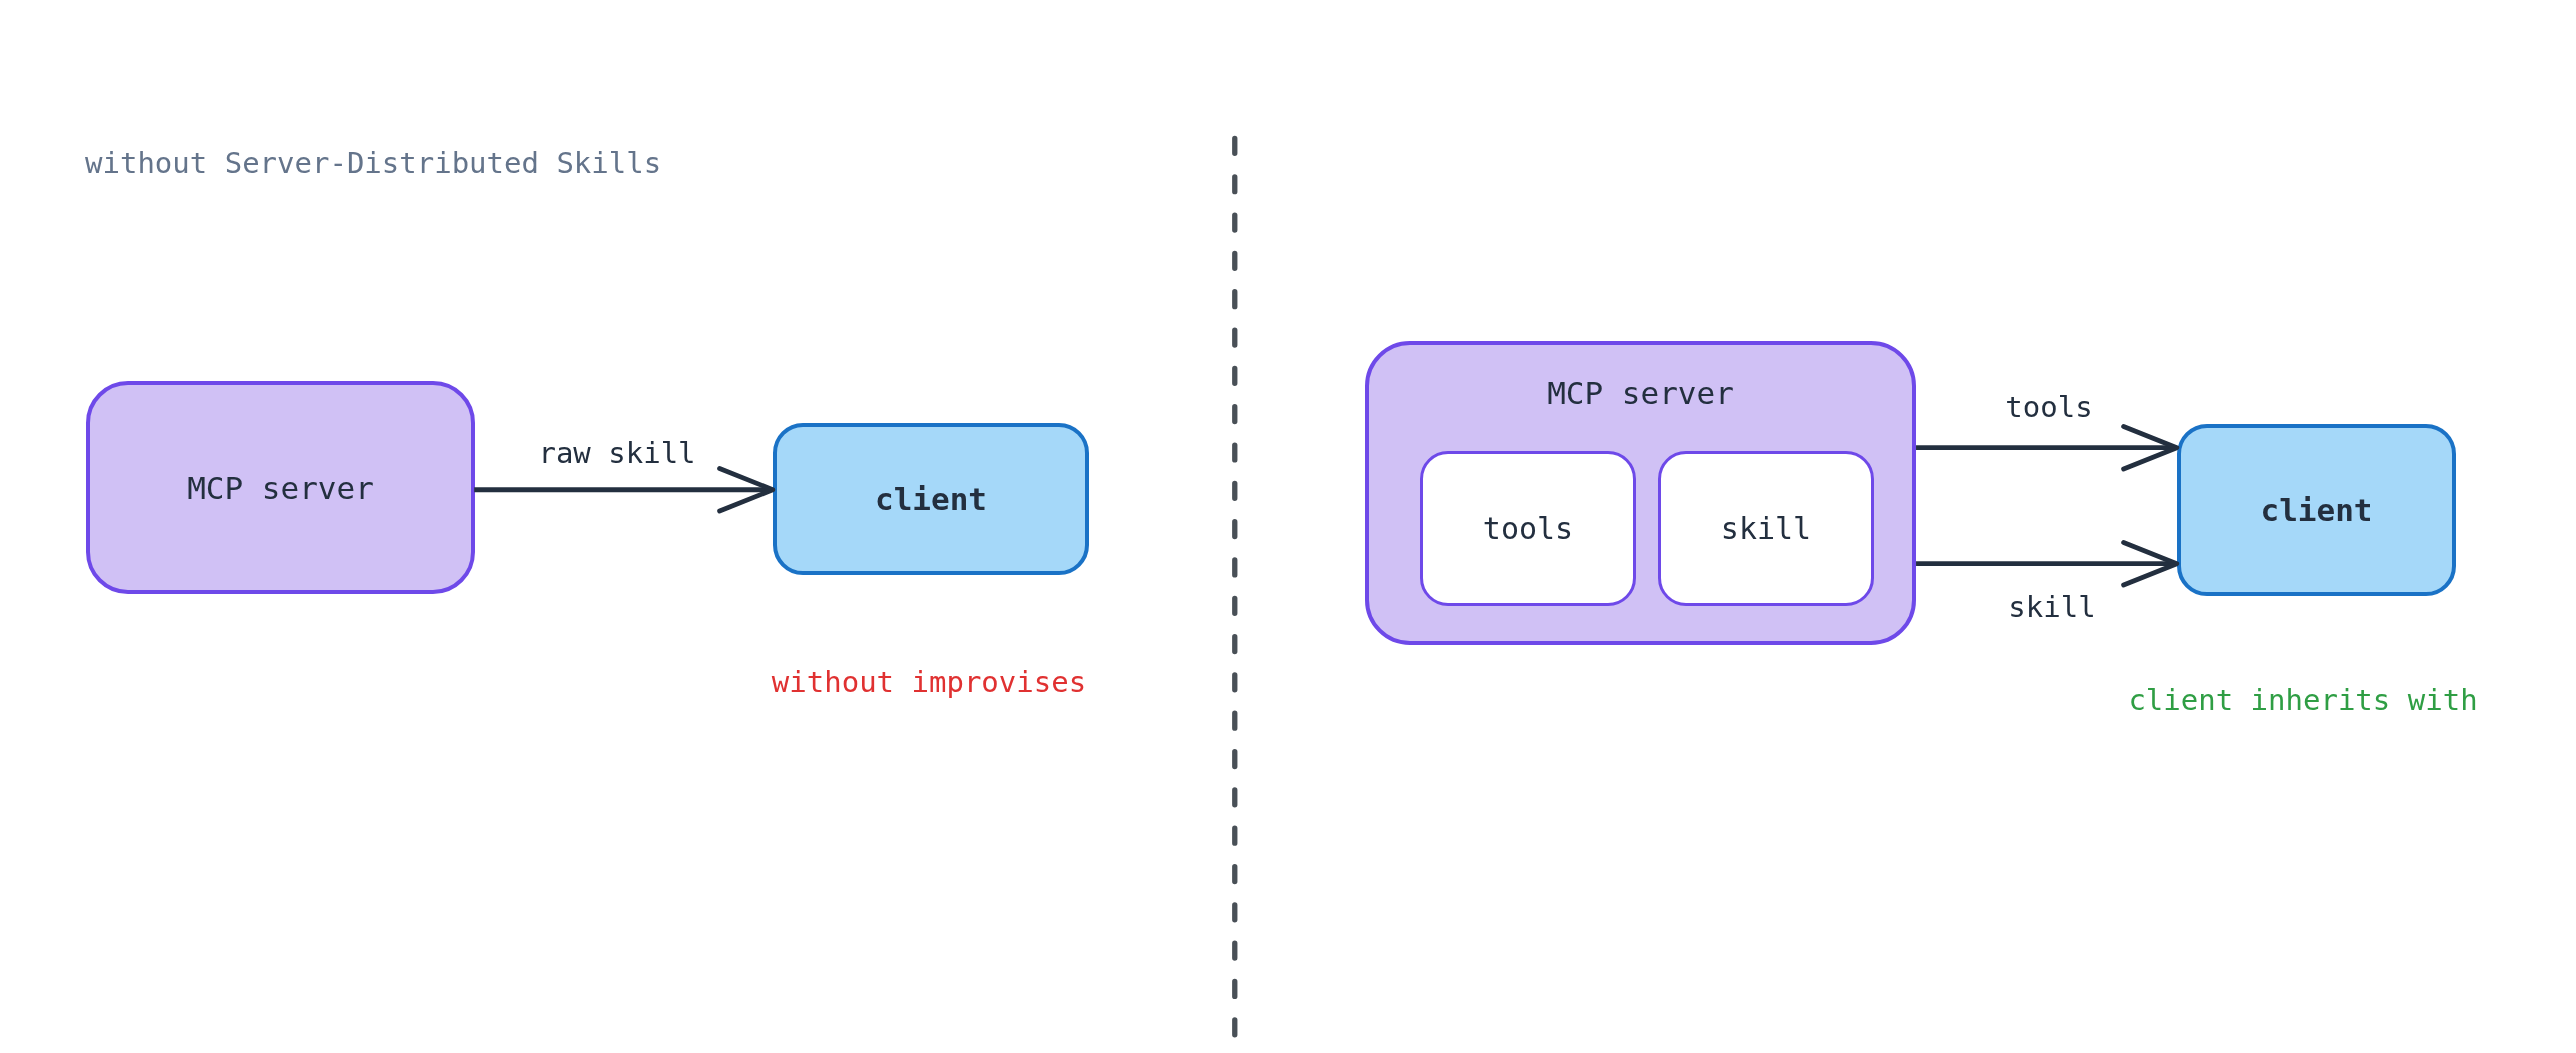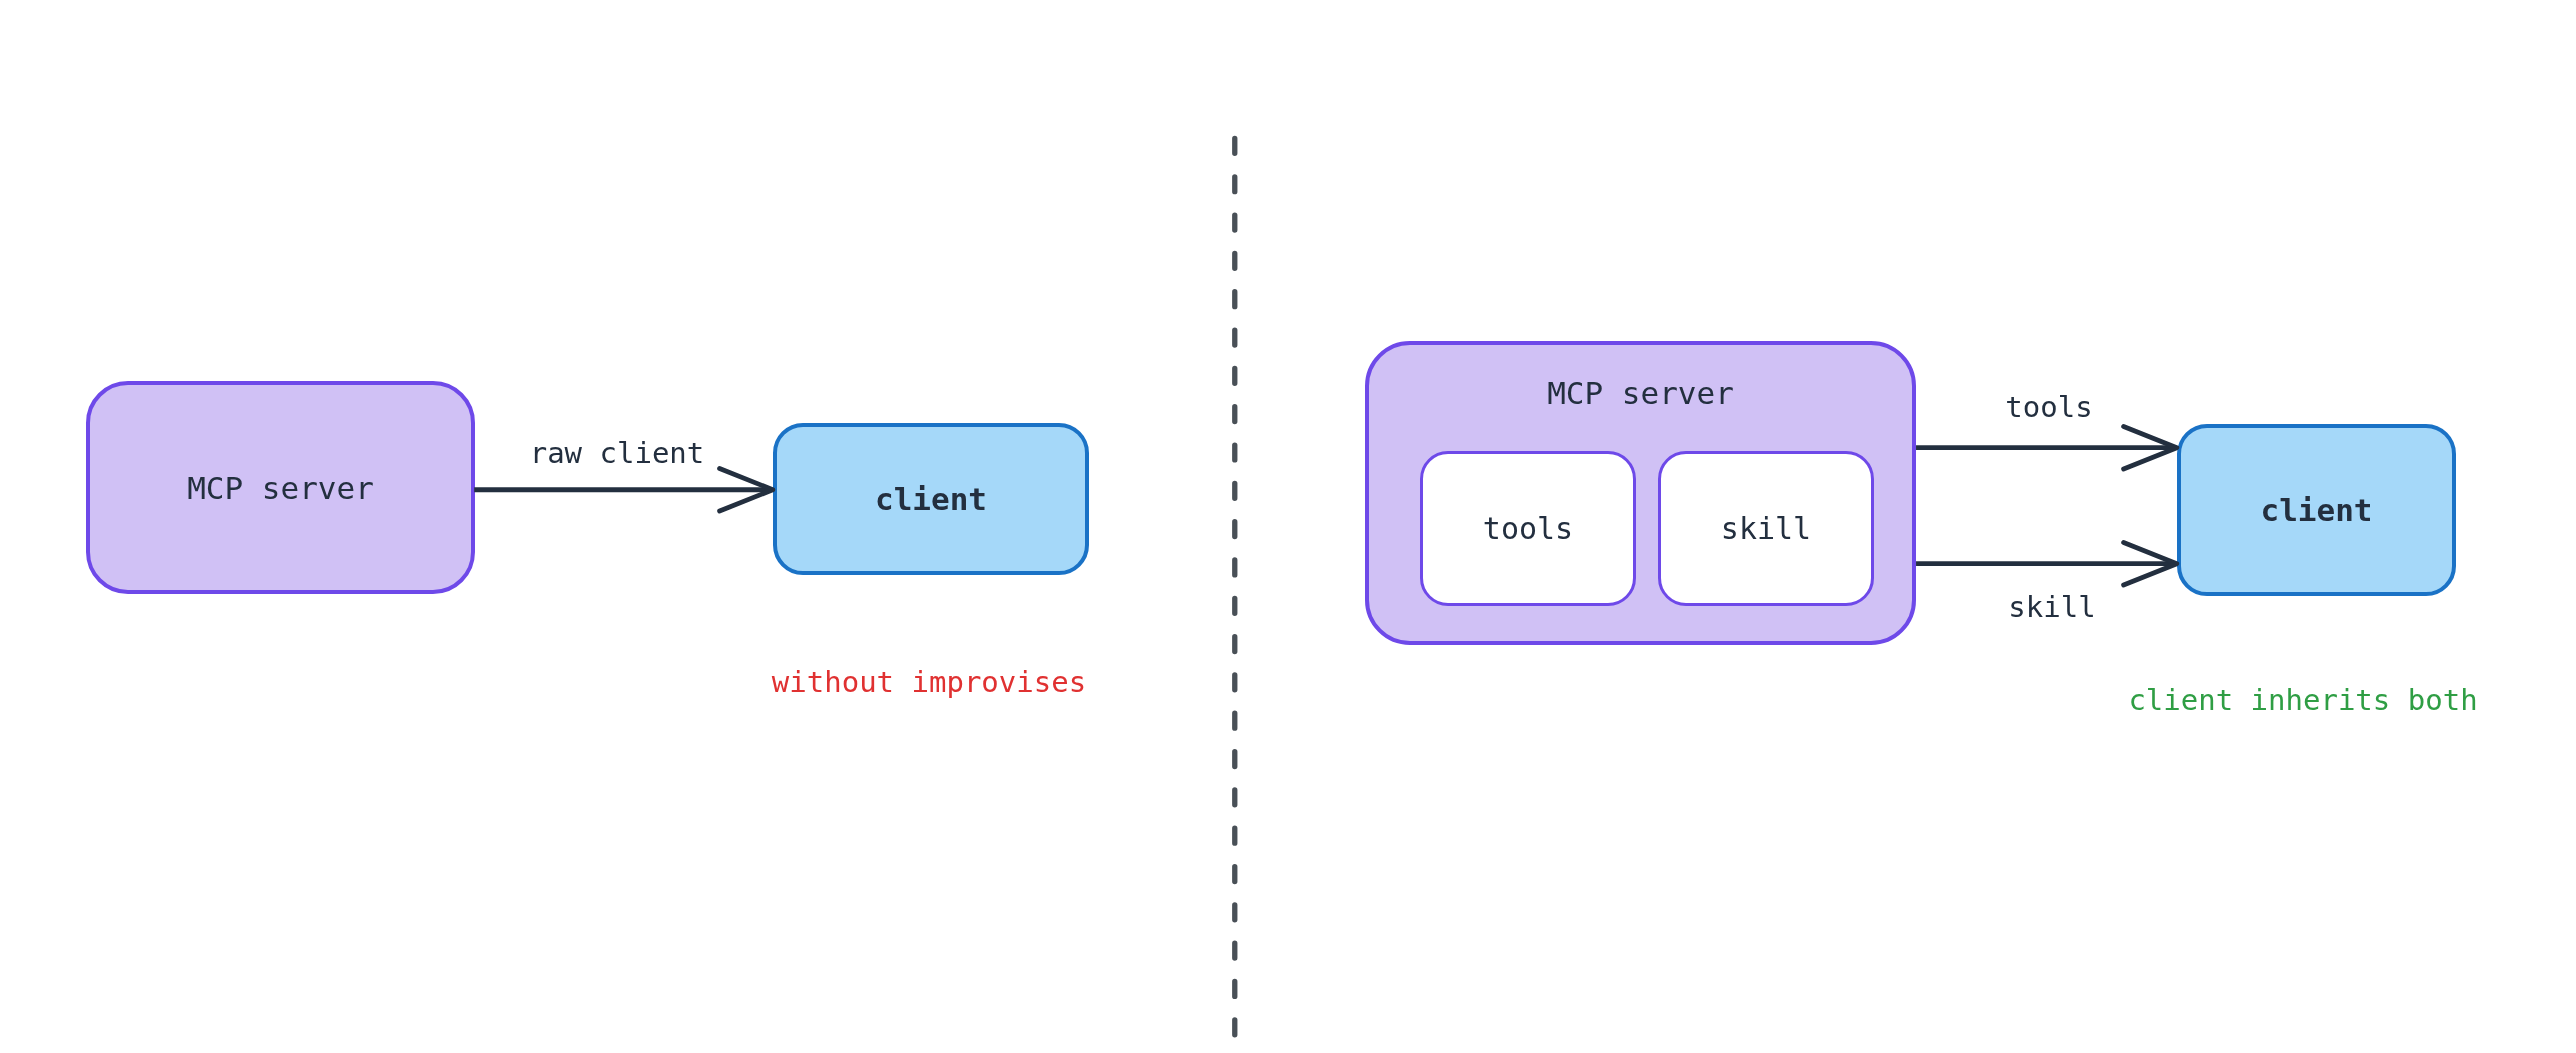--- a/index.html
+++ b/index.html
@@ -95,20 +95,21 @@
   }
   .note.red   { left: 929px; top: 682px; color: var(--note-red); }
   .note.green { left: 2303px; top: 700px; color: var(--note-green); }
 </style>
 </head>
 <body>
 
 <div class="canvas">
 
 
+  <div class="heading left">without Server-Distributed Skills</div>
 
   <svg class="overlay" viewBox="0 0 4840 1980" xmlns="http://www.w3.org/2000/svg">
     <line class="divider" x1="2320" y1="260" x2="2320" y2="1952"></line>
 
     <g>
       <line class="shaft" x1="891" y1="920" x2="1448" y2="920"></line>
       <path class="head" d="M 1352 880 L 1452 920 L 1352 960"></path>
     </g>
 
     <g>
@@ -119,21 +120,21 @@
     <g>
       <line class="shaft" x1="3600" y1="1059" x2="4086" y2="1059"></line>
       <path class="head" d="M 3990 1019 L 4090 1059 L 3990 1099"></path>
     </g>
   </svg>
 
   <div class="box purple left-server">
     <span>MCP server</span>
   </div>
 
-  <div class="float-label lbl-raw-tools">raw client</div>
+  <div class="float-label lbl-raw-tools">raw skill</div>
 
   <div class="box blue left-client">
     <span>client</span>
   </div>
 
   <div class="note red">without improvises</div>
 
   <div class="box purple right-server">
     <div class="server-title">MCP server</div>
     <div class="box inner tools">
@@ -144,16 +145,16 @@
     </div>
   </div>
 
   <div class="float-label lbl-tools">tools</div>
   <div class="float-label lbl-skill">skill</div>
 
   <div class="box blue right-client">
     <span>client</span>
   </div>
 
-  <div class="note green">client inherits both</div>
+  <div class="note green">client inherits with</div>
 
 </div>
 
 
 </body></html>

